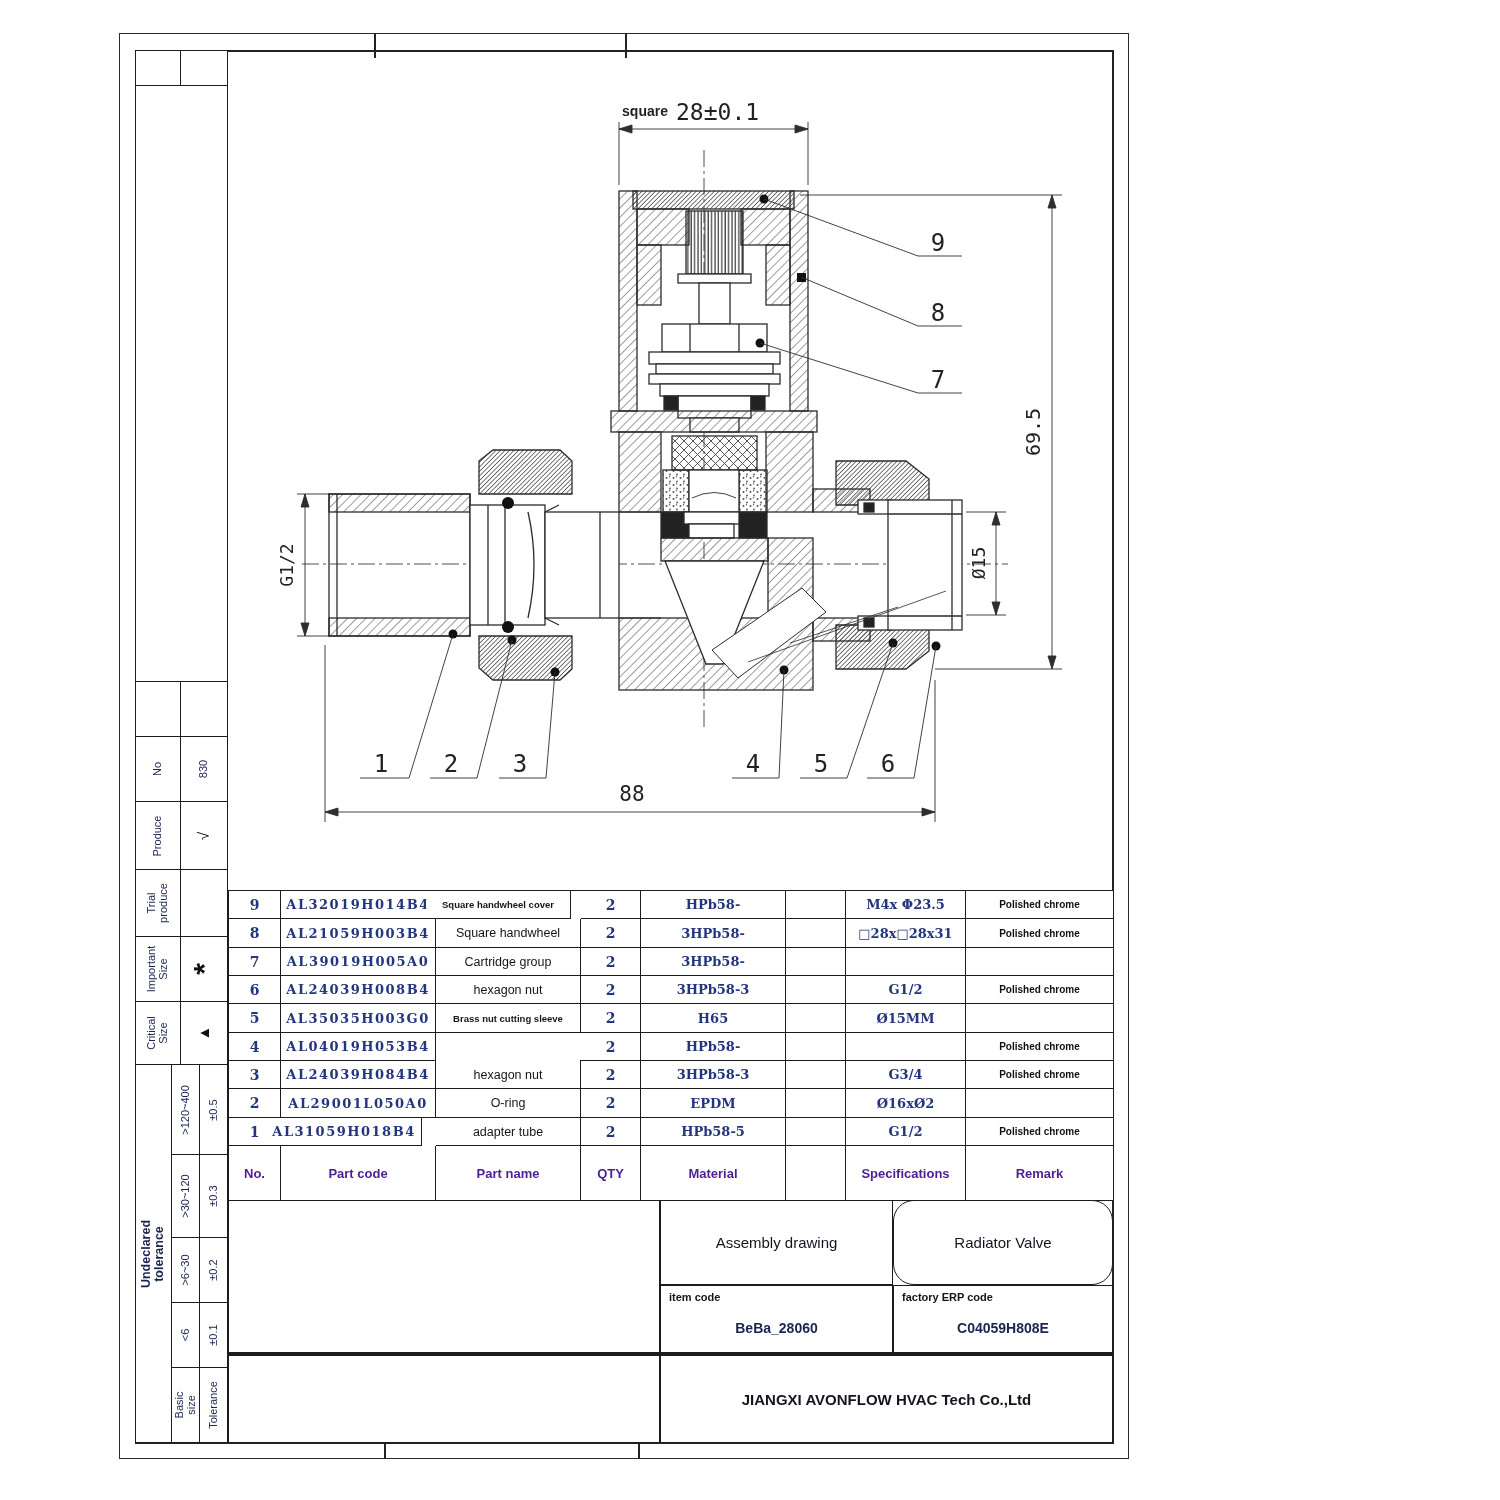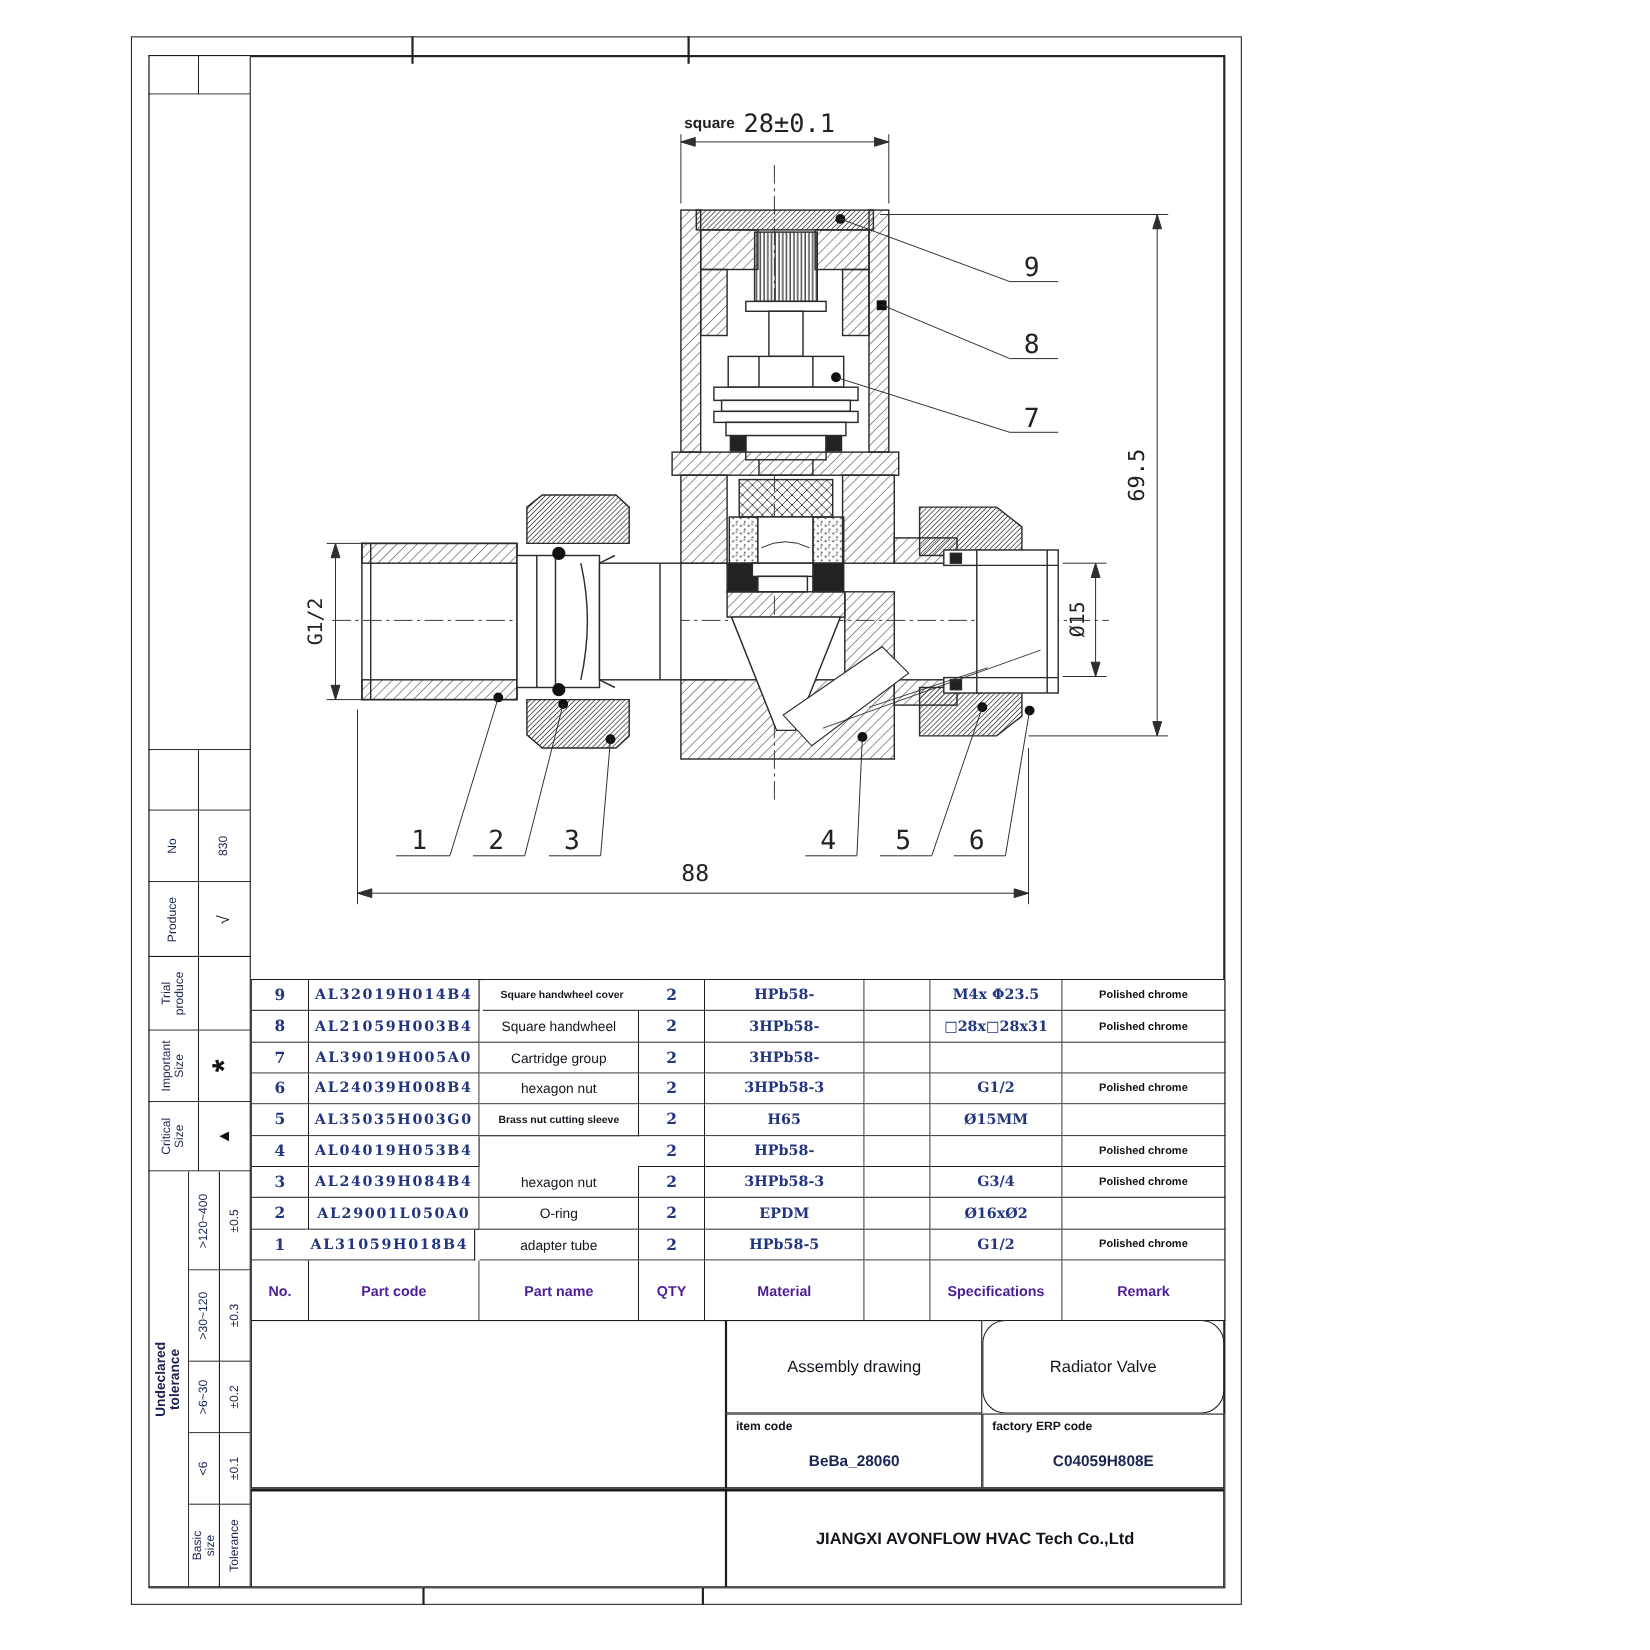--- a/index.html
+++ b/index.html
@@ -116,21 +116,21 @@
       </div>
       <div class="cell" style="left: 200px; top: 1368px; width: 28px; height: 75px;">
         <span class="rot">Tolerance</span>
       </div>
     </div>
   <div class="sb-frame"></div>
 
   <div class="bom" id="bom" style="border-left:1.6px solid #1c1c1c;border-top:1.6px solid #1c1c1c;">
       <div class="cell t-num" style="left: 0px; top: 0px; width: 52px; height: 28px;">9</div>
       <div class="cell t-code" style="left: 52px; top: 0px; width: 155px; height: 28px;">AL32019H014B4</div>
-      <div class="cell t-pname small" style="left: 210px; top: 0px; width: 145px; height: 28px;">Square handwheel cover</div>
+      <div class="cell t-pname small" style="left: 197px; top: 0px; width: 145px; height: 28px;">Square handwheel cover</div>
       <div class="cell t-num" style="left: 352px; top: 0px; width: 60px; height: 28px;">2</div>
       <div class="cell t-code2" style="left: 412px; top: 0px; width: 145px; height: 28px;">HPb58-</div>
       <div class="cell t-pname" style="left: 557px; top: 0px; width: 60px; height: 28px;"></div>
       <div class="cell t-code2" style="left: 617px; top: 0px; width: 120px; height: 28px;">M4x Φ23.5</div>
       <div class="cell t-remark" style="left: 737px; top: 0px; width: 148px; height: 28px;">Polished chrome</div>
       <div class="cell t-num" style="left: 0px; top: 28px; width: 52px; height: 29px;">8</div>
       <div class="cell t-code" style="left: 52px; top: 28px; width: 155px; height: 29px;">AL21059H003B4</div>
       <div class="cell t-pname" style="left: 207px; top: 28px; width: 145px; height: 29px;">Square handwheel</div>
       <div class="cell t-num" style="left: 352px; top: 28px; width: 60px; height: 29px;">2</div>
       <div class="cell t-code2" style="left: 412px; top: 28px; width: 145px; height: 29px;">3HPb58-</div>
@@ -179,21 +179,21 @@
       <div class="cell t-remark" style="left: 737px; top: 170px; width: 148px; height: 28px;">Polished chrome</div>
       <div class="cell t-num" style="left: 0px; top: 198px; width: 52px; height: 29px;">2</div>
       <div class="cell t-code" style="left: 52px; top: 198px; width: 155px; height: 29px;">AL29001L050A0</div>
       <div class="cell t-pname" style="left: 207px; top: 198px; width: 145px; height: 29px;">O-ring</div>
       <div class="cell t-num" style="left: 352px; top: 198px; width: 60px; height: 29px;">2</div>
       <div class="cell t-code2" style="left: 412px; top: 198px; width: 145px; height: 29px;">EPDM</div>
       <div class="cell t-pname" style="left: 557px; top: 198px; width: 60px; height: 29px;"></div>
       <div class="cell t-code2" style="left: 617px; top: 198px; width: 120px; height: 29px;">Ø16xØ2</div>
       <div class="cell t-remark" style="left: 737px; top: 198px; width: 148px; height: 29px;"></div>
       <div class="cell t-num" style="left: 0px; top: 227px; width: 52px; height: 28px;">1</div>
-      <div class="cell t-code" style="left: 48px; top: 227px; width: 155px; height: 28px;">AL31059H018B4</div>
+      <div class="cell t-code" style="left: 38px; top: 227px; width: 155px; height: 28px;">AL31059H018B4</div>
       <div class="cell t-pname" style="left: 207px; top: 227px; width: 145px; height: 28px;">adapter tube</div>
       <div class="cell t-num" style="left: 352px; top: 227px; width: 60px; height: 28px;">2</div>
       <div class="cell t-code2" style="left: 412px; top: 227px; width: 145px; height: 28px;">HPb58-5</div>
       <div class="cell t-pname" style="left: 557px; top: 227px; width: 60px; height: 28px;"></div>
       <div class="cell t-code2" style="left: 617px; top: 227px; width: 120px; height: 28px;">G1/2</div>
       <div class="cell t-remark" style="left: 737px; top: 227px; width: 148px; height: 28px;">Polished chrome</div>
       <div class="cell t-head" style="left: 0px; top: 255px; width: 52px; height: 55px;">No.</div>
       <div class="cell t-head" style="left: 52px; top: 255px; width: 155px; height: 55px;">Part code</div>
       <div class="cell t-head" style="left: 207px; top: 255px; width: 145px; height: 55px;">Part name</div>
       <div class="cell t-head" style="left: 352px; top: 255px; width: 60px; height: 55px;">QTY</div>

